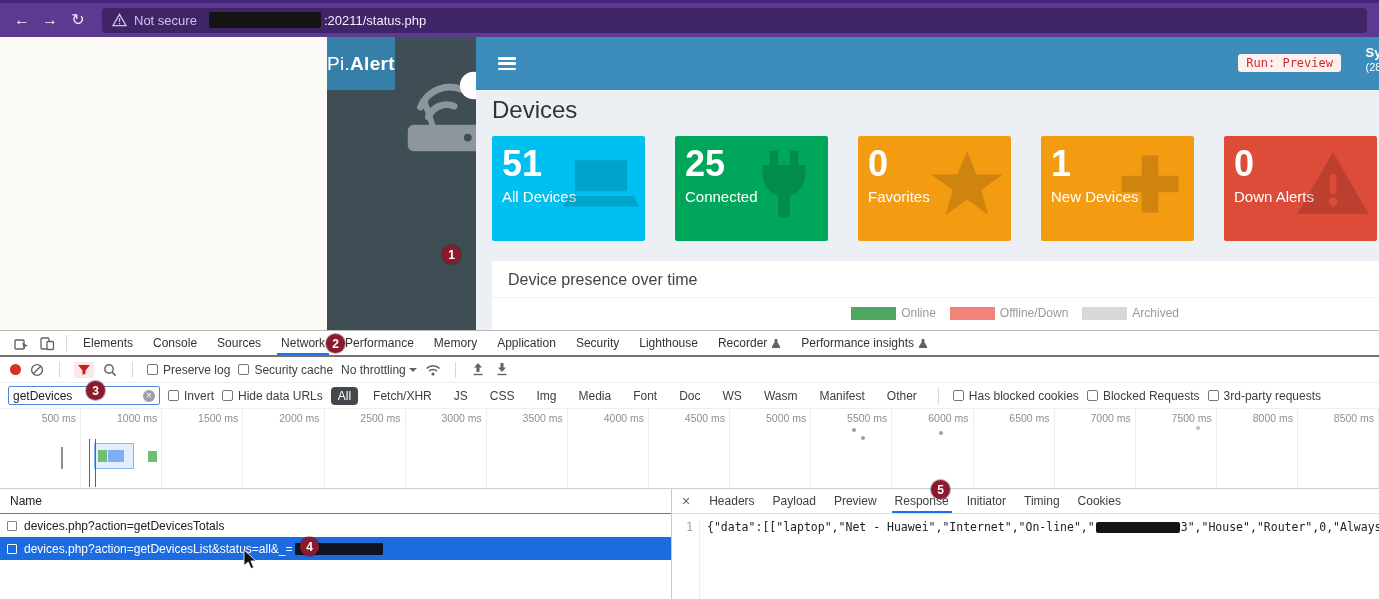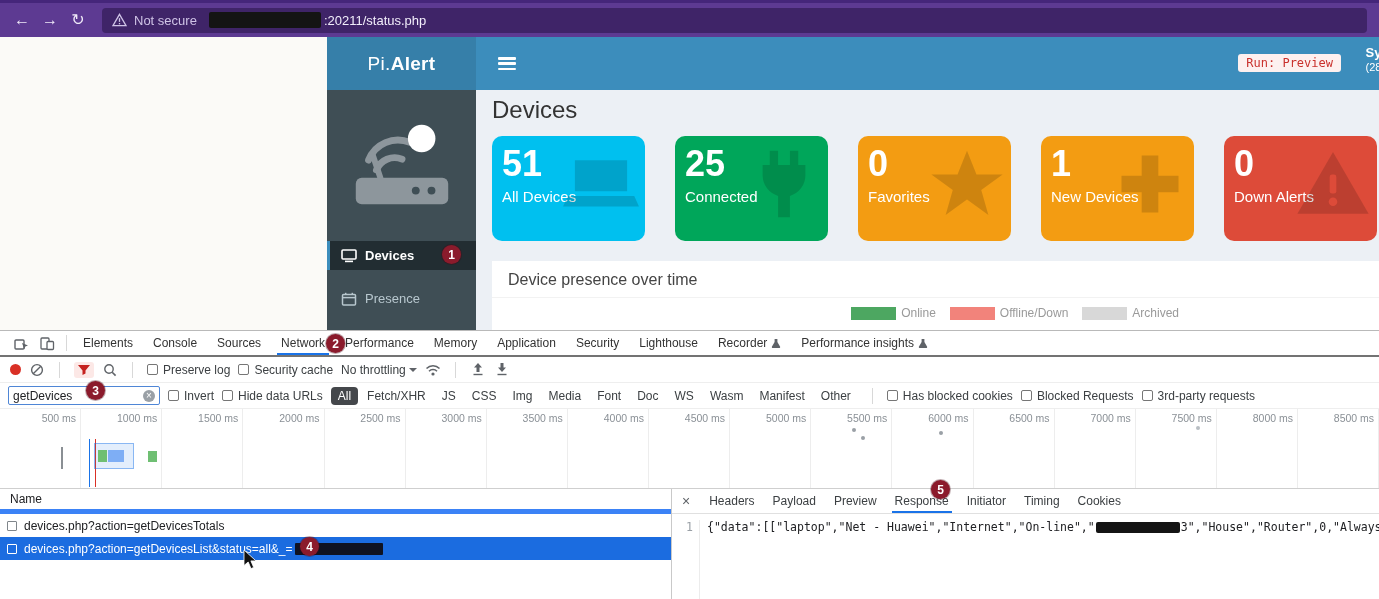--- a/index.html
+++ b/index.html
@@ -16,21 +16,21 @@
   .redact{background:#141414;border-radius:2px;display:inline-block}
   .addr .redact{width:112px;height:16px}
   .url{color:#f2eefb;font-size:13px;margin-left:3px;white-space:nowrap}
 
   
   .main{position:absolute;left:0;top:37px;width:100%;height:293px;overflow:hidden}
   .left-blank{position:absolute;left:0;top:0;width:327px;height:100%;background:#fbfaf7}
   .app{position:absolute;left:327px;top:0;right:0;height:100%;display:flex}
 
   
-  .sidebar{width:149px;background:#3f4e55;display:flex;flex-direction:column;flex:0 0 auto}
+  .sidebar{width:149px;background:#3f4e55;display:flex;flex-direction:row;flex:0 0 auto}
   .logo{height:53px;background:#367fa9;color:#fff;font-size:19px;display:flex;align-items:center;justify-content:center;letter-spacing:.3px}
   .logo b{font-weight:bold}
   .router-wrap{height:151px;display:flex;align-items:center;justify-content:center}
   .smenu-item{height:29px;display:flex;align-items:center;font-size:13px;color:#b8c7ce;padding-left:14px;cursor:pointer}
   .smenu-item.active{background:#222d32;color:#fff;border-left:3px solid #3c8dbc;padding-left:11px;font-weight:bold}
   .smenu-item + .smenu-item{margin-top:14px}
   .smenu-ico{width:16px;height:14px;margin-right:8px;flex:0 0 auto}
 
   
   .app-right{flex:1;display:flex;flex-direction:column;min-width:0}
@@ -39,21 +39,21 @@
   .hamburger span{display:block;height:2.5px;background:#fff;border-radius:1px}
   .run-btn{position:absolute;right:38px;top:17px;background:#fdf0ef;color:#c9302c;font-family:"DejaVu Sans Mono",monospace;font-size:12px;padding:2px 8px;border-radius:3px;cursor:pointer;white-space:nowrap}
   .corner-txt{position:absolute;right:-14px;top:8px;color:#fff;text-align:left;line-height:1.25;white-space:nowrap}
   .corner-txt .l1{font-size:13px;font-weight:bold}
   .corner-txt .l2{font-size:11px}
 
   .content{flex:1;background:#ecf0f5;padding:6px 0 0 16px;min-width:0;overflow:hidden}
   .page-title{font-size:24px;font-weight:500;color:#333;height:32px}
 
   .cards{display:flex;gap:30px;margin-top:8px}
-  .card{width:153px;height:105px;border-radius:10px;color:#fff;position:relative;padding:8px 10px;flex:0 0 auto;cursor:pointer}
+  .card{width:153px;height:105px;border-radius:2px;color:#fff;position:relative;padding:8px 10px;flex:0 0 auto;cursor:pointer}
   .card .card-val{font-size:36px;font-weight:bold;line-height:1.1}
   .card .card-label{font-size:15px;margin-top:4px}
   .card .card-ico{position:absolute;right:6px;top:10px;width:76px;height:76px}
   .card .card-ico svg{width:100%;height:100%}
   .c0{background:#00c0ef}.c1{background:#00a65a}.c2{background:#f39c12}.c3{background:#f39c12}.c4{background:#dd4b39}
 
   .panel{margin-top:20px;background:#fff;height:200px;margin-right:0}
   .panel-title{font-size:16px;color:#444;padding:10px 16px 8px 16px;border-bottom:1px solid #f2f2f2}
   .legend{display:flex;justify-content:flex-end;align-items:flex-end;gap:14px;padding:8px 200px 0 0;font-size:12px;color:#9a9a9a}
   .legend .item{display:flex;align-items:center;gap:5px}
@@ -78,29 +78,29 @@
   .cb-group{display:flex;align-items:center;gap:5px;cursor:pointer;white-space:nowrap}
   .caret{width:0;height:0;border:4px solid transparent;border-top-color:#5f6368;margin-left:3px;margin-top:4px}
   .throttle{display:flex;align-items:center;cursor:pointer;white-space:nowrap}
 
   .dt-filterbar{height:26px;border-bottom:1px solid #eee;display:flex;align-items:center;padding-left:8px;font-size:12px;color:#3c4043;gap:8px;background:#fff;position:relative}
   .flt-input{width:152px;height:19px;border:1px solid #4f86d6;border-radius:2px;display:flex;align-items:center;padding:0 4px;gap:4px;background:#fff}
   .flt-input input{border:none;outline:none;flex:1;font-size:12px;font-family:"Liberation Sans",sans-serif;color:#202124;min-width:0;background:transparent}
   .flt-clear{width:12px;height:12px;border-radius:50%;background:#9aa0a6;color:#fff;font-size:10px;line-height:12px;text-align:center;cursor:pointer;flex:0 0 auto}
   .chip{padding:2px 7px;border-radius:4px;cursor:pointer;white-space:nowrap}
   .chip.sel{background:#44474b;color:#fff}
-  .chips{display:flex;align-items:flex-start;gap:2px}
+  .chips{display:flex;align-items:flex-start;gap:8px}
 
   .dt-timeline{height:80px;border-bottom:1px solid #cfcfcf;display:flex;position:relative;background:#fff}
   .tl-col{flex:1;border-right:1px solid #ededed;font-size:10.5px;color:#8a9096;text-align:right;padding:3px 4px 0 0;white-space:nowrap;overflow:hidden}
   .tl-mark{position:absolute}
 
   .dt-bottom{height:110px;display:flex;background:#fff}
   .req-pane{width:672px;border-right:1px solid #c9c9c9;display:flex;flex-direction:column;flex:0 0 auto}
-  .req-head{height:25px;border-bottom:5px solid #3b82f6;display:flex;align-items:center;padding-left:10px;font-size:12px;color:#202124}
+  .req-head{height:25px;border-bottom:1px solid #3b82f6;display:flex;align-items:center;padding-left:10px;font-size:12px;color:#202124}
   .req-row{height:23px;display:flex;align-items:center;font-size:12px;color:#202124;cursor:pointer;white-space:nowrap;overflow:hidden}
   .req-row .sq{width:10px;height:10px;border:1.5px solid #80868b;border-radius:1px;margin:0 7px;flex:0 0 auto}
   .req-row.sel{background:#1b6ce0;color:#fff}
   .req-row.sel .sq{border-color:#fff}
   .row-redact{width:88px;height:12px;background:#0f1322;margin-left:2px;border-radius:1px;flex:0 0 auto}
 
   .det-pane{flex:1;display:flex;flex-direction:column;min-width:0}
   .det-tabs{height:25px;border-bottom:1px solid #e0e0e0;display:flex;align-items:center;font-size:12px;color:#3c4043;position:relative}
   .det-close{padding:0 10px;color:#5f6368;font-size:14px;cursor:pointer}
   .det-tab{padding:0 9px;height:100%;display:flex;align-items:center;cursor:pointer;position:relative;white-space:nowrap}

